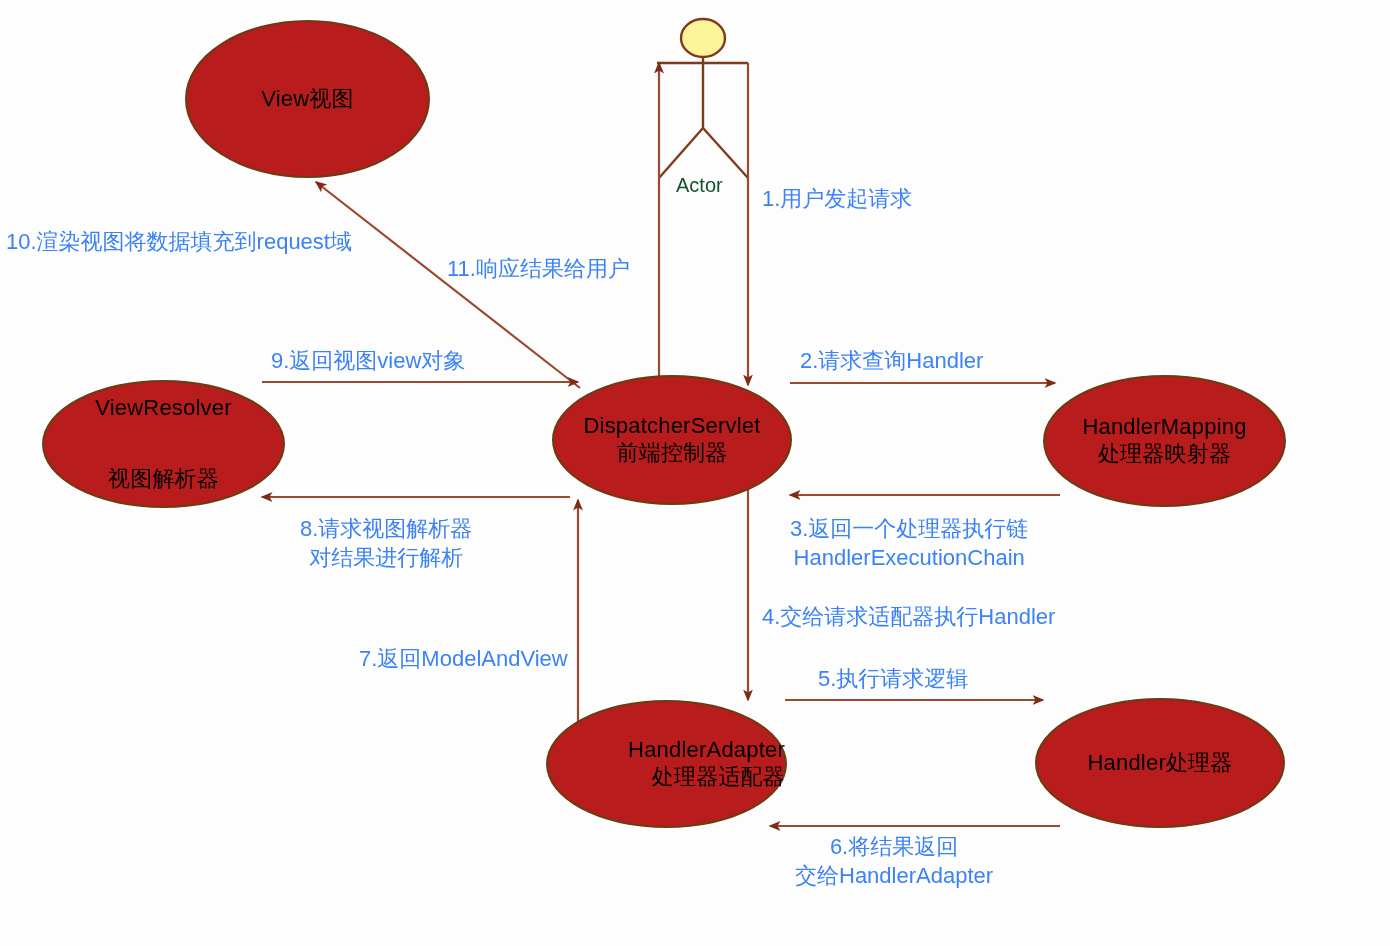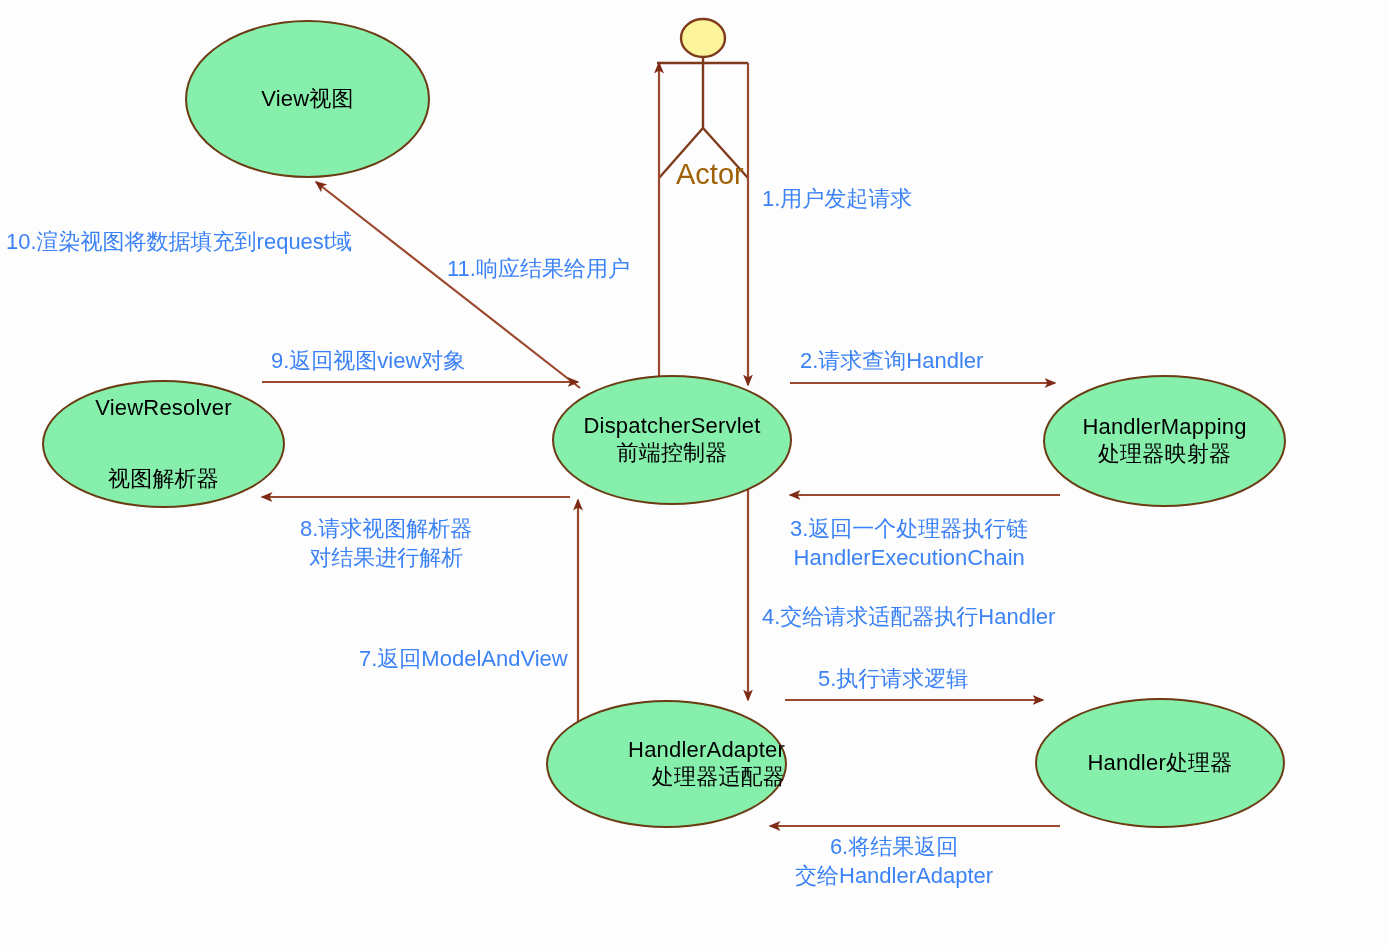--- a/index.html
+++ b/index.html
@@ -23,45 +23,46 @@
     height: 946px;
   }
   .node {
     position: absolute;
     display: flex;
     flex-direction: column;
     align-items: center;
     justify-content: center;
     box-sizing: border-box;
     border-radius: 50%;
-    background: #86efac;
+    background: #b91c1c;
     border: 2.5px solid #6b3b12;
     color: #000000;
     text-align: center;
     line-height: 1.22;
     font-size: 22px;
     letter-spacing: 0.2px;
     z-index: 3;
   }
   .node .ln { display: block; white-space: nowrap; }
   .lbl {
     position: absolute;
     color: #3b82f6;
     font-size: 22px;
     line-height: 1.3;
     white-space: pre;
     z-index: 4;
   }
   .lbl.center { text-align: center; }
   .actor-label {
     position: absolute;
-    font-size: 29px;
-    color: #a16207;
+    font-size: 20px;
+    color: #14532d;
     z-index: 4;
     white-space: nowrap;
+    margin-top: 16px;
   }
 </style>
 </head>
 <body>
 
 <div id="canvas">
 
   <svg id="wires" viewBox="0 0 1390 946" xmlns="http://www.w3.org/2000/svg">
     <defs>
       <marker id="ah" markerWidth="13" markerHeight="13" refX="10.5" refY="5" orient="auto" markerUnits="userSpaceOnUse">

